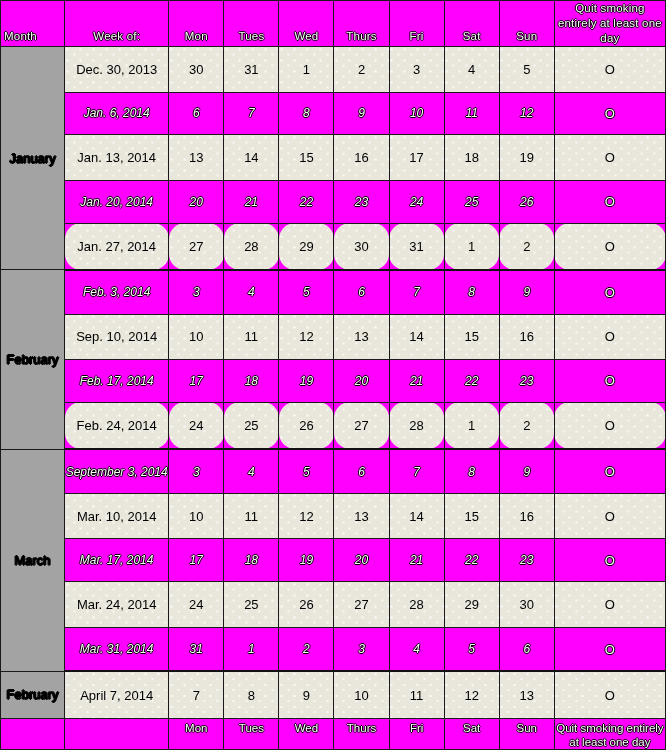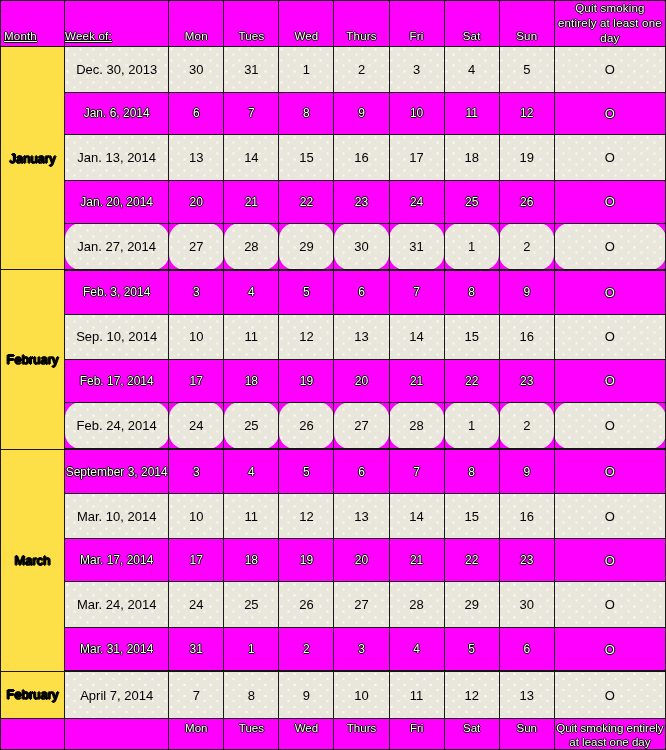--- a/index.html
+++ b/index.html
@@ -63,27 +63,26 @@
   }
   tr.hdr th.quit-hdr {
     vertical-align: middle;
     padding-bottom: 0;
     line-height: 15px;
   }
   tr.hdr th.month-hdr,
   tr.hdr th.week-hdr {
     text-align: left;
     padding-left: 3px;
-    text-decoration: underline;
-  }
-  tr.hdr th.week-hdr { padding-left: 0; margin-top: 40px; }
+  }
+  tr.hdr th.week-hdr { text-align: center; padding-left: 0; margin-top: 40px; }
 
   
   td.monthcell {
-    background: #fde047;
+    background: #a3a3a3;
     color: #ffffff;
     text-align: left;
     padding-left: 2px;
     font-size: 11.5px;
     vertical-align: middle;
     text-shadow:
       -1px 0 #000, 1px 0 #000, 0 -1px #000, 0 1px #000;
   }
 
   
@@ -102,21 +101,21 @@
   tr.row-magenta td.w,
   tr.row-magenta td.q {
     background-color: #ff00ff;
     color: #ffffff;
     text-shadow:
       -1px 0 #000, 1px 0 #000, 0 -1px #000, 0 1px #000;
   }
 
   td.w { font-size: 13px; }
   tr.row-magenta td.w,
-  tr.row-magenta td.d { font-size: 12px; }
+  tr.row-magenta td.d { font-size: 12px; font-style: italic; }
 
   td.q { font-size: 19px; line-height: 1; }
 
   
   td.tb-left   { border-left:  3px solid #111111; }
 
   tr.sep-below td { border-bottom: 2px solid #111111; border-radius: 16px; }
 
   
   tr.ftr td {

